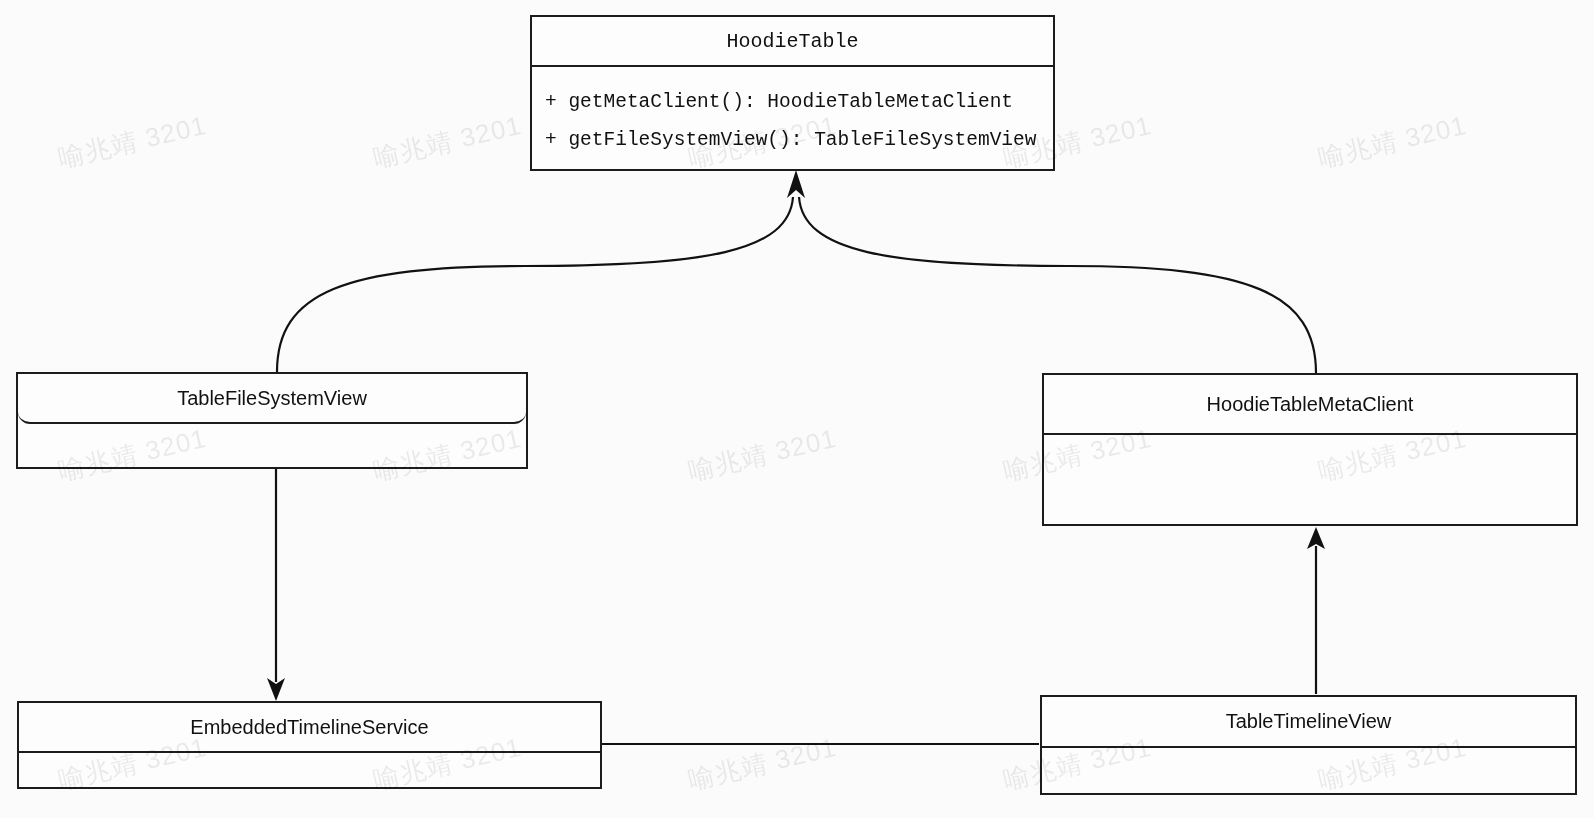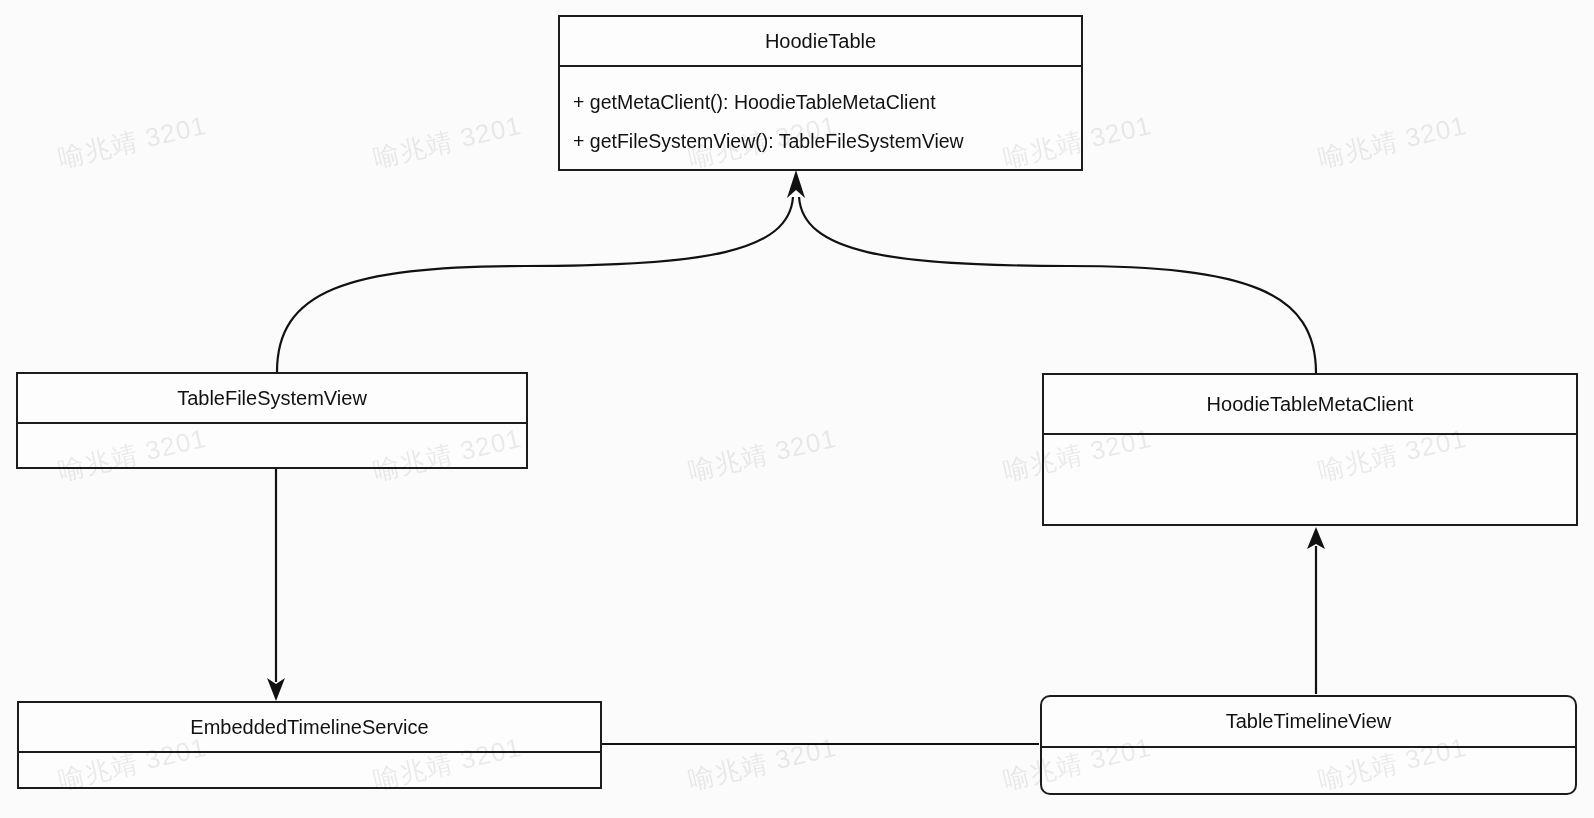--- a/index.html
+++ b/index.html
@@ -22,29 +22,29 @@
     box-sizing:border-box;
   }
   .uml-body{padding:8px 13px;box-sizing:border-box;}
   .uml-method{font-size:19.5px;margin:16px 0;white-space:nowrap;}
   #watermark-layer{position:absolute;left:0;top:0;width:1594px;height:818px;z-index:3;pointer-events:none;}
   .wm{
     position:absolute;font-size:26px;letter-spacing:1px;white-space:nowrap;
     transform:rotate(-13deg);transform-origin:left top;font-weight:400;
   }
   
-  #box-hoodie-table            {left:558px; top:15px;  width:525px; height:156px;}
+  #box-hoodie-table            {left:530px; top:15px;  width:525px; height:156px;font-family:Liberation Mono, monospace;}
   #box-hoodie-table .uml-title {height:50px;}
   #box-table-file-system-view            {left:16px;  top:372px; width:512px; height:97px;}
-  #box-table-file-system-view .uml-title {height:50px;}
+  #box-table-file-system-view .uml-title {height:50px;border-radius:12px;}
   #box-hoodie-table-meta-client            {left:1042px;top:373px; width:536px; height:153px;}
   #box-hoodie-table-meta-client .uml-title {height:60px;}
   #box-embedded-timeline-service            {left:17px;  top:701px; width:585px; height:88px;}
   #box-embedded-timeline-service .uml-title {height:50px;}
-  #box-table-timeline-view            {left:1040px;top:695px; width:537px; height:100px;border-radius:10px;}
+  #box-table-timeline-view            {left:1040px;top:695px; width:537px; height:100px;}
   #box-table-timeline-view .uml-title {height:51px;}
 </style>
 </head>
 <body>
 
 <svg id="edge-layer" viewBox="0 0 1594 818" xmlns="http://www.w3.org/2000/svg">
   <g stroke="#111111" stroke-width="2.2" fill="none">
     <path d="M 277 372 C 277 292, 345 266, 525 266 C 705 266, 789 252, 793 197"></path>
     <path d="M 1316 373 C 1316 292, 1248 266, 1068 266 C 888 266, 803 252, 799 197"></path>
     <path d="M 276 469 L 276 682"></path>

